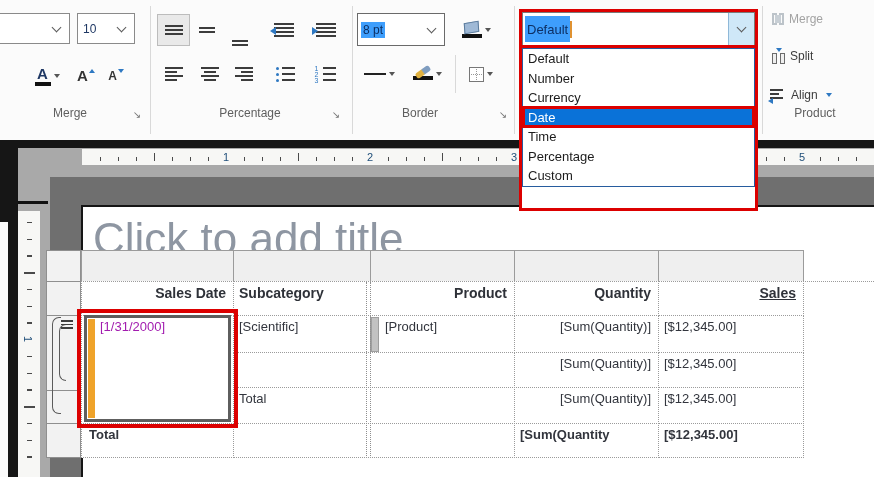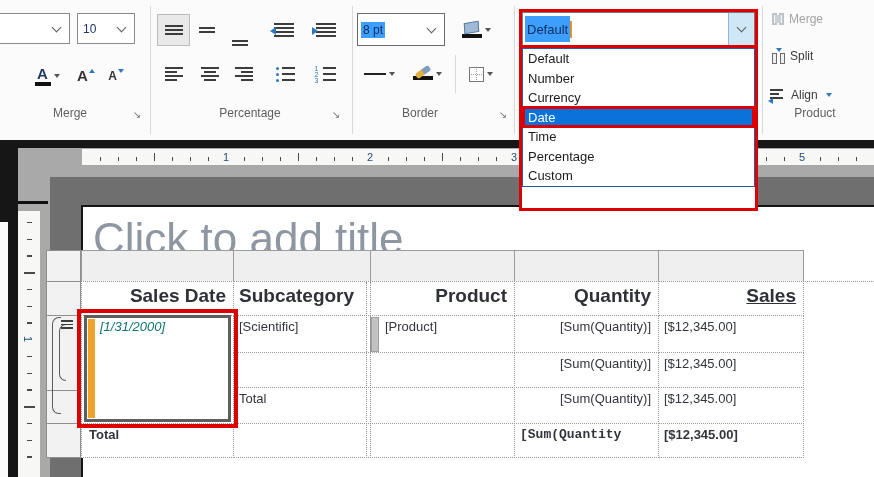--- a/index.html
+++ b/index.html
@@ -63,32 +63,32 @@
   .hnum{position:absolute;bottom:2px;font-size:11px;color:#1f4e79;transform:translateX(-50%);}
   .vruler{position:absolute;left:18px;top:211px;width:22px;height:266px;background:#f7f7f5;z-index:2;}
   .vtick{position:absolute;height:1.5px;background:#4a4a4a;left:9px;}
   .vnum{position:absolute;left:7px;font-size:11px;color:#1f4e79;transform:rotate(90deg);}
   .margindash{position:absolute;left:18px;top:201px;width:30px;height:3px;background:#111;z-index:3;}
   .canvas{position:absolute;left:81px;top:205px;width:793px;height:272px;background:#fff;border-left:2px solid #151515;border-top:2px solid #151515;z-index:2;}
   .reporttitle{position:absolute;left:93px;top:214px;font-size:44px;color:#8e96a2;font-weight:300;letter-spacing:0px;z-index:3;white-space:nowrap;}
   .chcell{position:absolute;background:#efefef;border:1px solid #9b9b9b;z-index:4;}
   .rhcell{position:absolute;background:#f2f2f2;border:1px solid #8f8f8f;z-index:4;}
   .tcell{position:absolute;background:#fff;border:1px dotted #9b9b9b;font-size:13px;color:#32353d;display:flex;padding-top:3px;z-index:5;overflow:hidden;white-space:nowrap;}
-  .tcell.th{font-weight:bold;font-size:19px;color:#2e3138;}
+  .tcell.th{font-weight:bold;font-size:14px;color:#2e3138;}
   .tcell.b{font-weight:bold;}
   .dotext{position:absolute;left:803px;top:281px;width:71px;height:1px;border-top:1px dotted #9b9b9b;z-index:5;}
   .coldiv{position:absolute;left:366px;top:282px;width:5px;height:174px;border-left:1px dotted #8f8f8f;border-right:1px dotted #8f8f8f;z-index:6;}
   .prodhandle{position:absolute;left:371px;top:317px;width:8px;height:35px;background:#c2c2c2;border:1px solid #9e9e9e;z-index:6;}
   .bracket{position:absolute;border-left:1.5px solid #5b5b5b;border-top:1.5px solid #5b5b5b;border-bottom:1.5px solid #5b5b5b;border-radius:7px 0 0 7px;z-index:5;}
   .detailsicon{position:absolute;left:61px;top:320px;display:flex;flex-direction:column;gap:2px;z-index:5;}
   .detailsicon .bar{width:12px;height:1.5px;}
   .redcell{position:absolute;left:77px;top:309px;width:161px;height:119px;border:4px solid #dc0000;z-index:8;}
   .graycell{position:absolute;left:84px;top:315px;width:147px;height:107px;border:3px solid #5e5e5e;background:#fff;z-index:7;}
   .orangebar{position:absolute;left:88px;top:319px;width:7px;height:99px;background:#efa32a;z-index:9;}
-  .datetext{position:absolute;left:100px;top:319px;font-size:13px;color:#0f766e;z-index:9;white-space:nowrap;font-style:italic;}
+  .datetext{position:absolute;left:100px;top:319px;font-size:13px;color:#a21caf;z-index:9;white-space:nowrap;}
 </style>
 </head>
 <body>
 
 <div id="app">
 
   <div class="ribbon">
 
     <div class="combo" style="left:-36px;top:13px;width:106px;">
       <span class="val"></span>
@@ -382,21 +382,21 @@
       <div class="tcell " style="left: 370px; top: 352px; width: 145px; height: 36px; justify-content: flex-start; padding-left: 5px; padding-right: 2px;"></div>
       <div class="tcell " style="left: 514px; top: 352px; width: 145px; height: 36px; justify-content: flex-end; padding-left: 2px; padding-right: 7px;">[Sum(Quantity)]</div>
       <div class="tcell " style="left: 658px; top: 352px; width: 146px; height: 36px; justify-content: flex-start; padding-left: 5px; padding-right: 2px;">[$12,345.00]</div>
       <div class="tcell " style="left: 233px; top: 387px; width: 138px; height: 37px; justify-content: flex-start; padding-left: 5px; padding-right: 2px;">Total</div>
       <div class="tcell " style="left: 370px; top: 387px; width: 145px; height: 37px; justify-content: flex-start; padding-left: 5px; padding-right: 2px;"></div>
       <div class="tcell " style="left: 514px; top: 387px; width: 145px; height: 37px; justify-content: flex-end; padding-left: 2px; padding-right: 7px;">[Sum(Quantity)]</div>
       <div class="tcell " style="left: 658px; top: 387px; width: 146px; height: 37px; justify-content: flex-start; padding-left: 5px; padding-right: 2px;">[$12,345.00]</div>
       <div class="tcell b" style="left: 81px; top: 423px; width: 153px; height: 35px; justify-content: flex-start; padding-left: 7px; padding-right: 2px;">Total</div>
       <div class="tcell b" style="left: 233px; top: 423px; width: 138px; height: 35px; justify-content: flex-start; padding-left: 5px; padding-right: 2px;"></div>
       <div class="tcell b" style="left: 370px; top: 423px; width: 145px; height: 35px; justify-content: flex-start; padding-left: 5px; padding-right: 2px;"></div>
-      <div class="tcell b" style="left: 514px; top: 423px; width: 145px; height: 35px; justify-content: flex-start; padding-left: 5px; padding-right: 2px; font-family: Liberation Mono, monospace;">[Sum(Quantity</div>
+      <div class="tcell b" style="left: 514px; top: 423px; width: 145px; height: 35px; justify-content: flex-start; padding-left: 5px; padding-right: 2px;">[Sum(Quantity</div>
       <div class="tcell b" style="left: 658px; top: 423px; width: 146px; height: 35px; justify-content: flex-start; padding-left: 5px; padding-right: 2px;">[$12,345.00]</div>
     </div>
 
   <div class="dotext"></div>
   <div class="coldiv"></div>
   <div class="prodhandle"></div>
   <div class="bracket" style="left:52px;top:317px;width:9px;height:97px;"></div>
   <div class="bracket" style="left:59px;top:324px;width:7px;height:57px;"></div>
   <div class="detailsicon">
     <span class="bar"></span>

